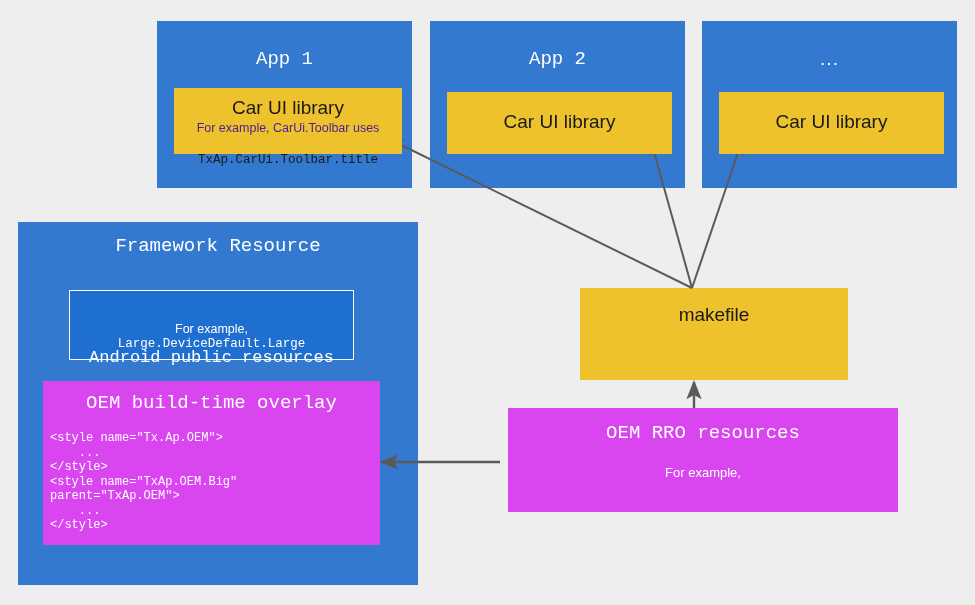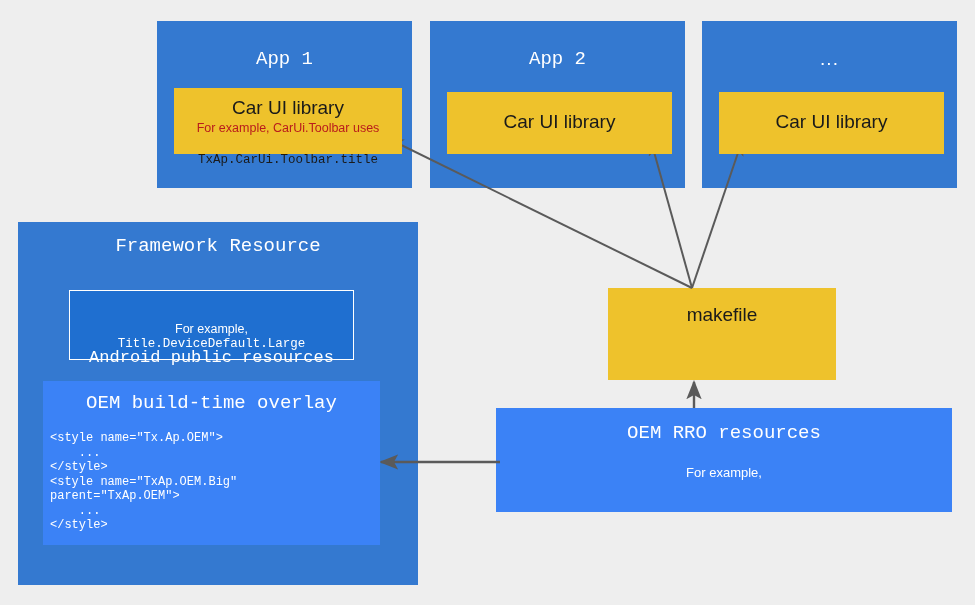--- a/index.html
+++ b/index.html
@@ -19,21 +19,21 @@
     position: absolute;
     box-sizing: border-box;
   }
   .blue {
     background: #3479d0;
   }
   .yellow {
     background: #eec22c;
   }
   .green {
-    background: #3b82f6;
+    background: #d946ef;
   }
   .inner-blue {
     background: #1f6fd0;
     border: 1.5px solid #ffffff;
   }
   .title-w {
     color: #ffffff;
     text-align: center;
     font-size: 19px;
     font-weight: 400;
@@ -41,21 +41,21 @@
     font-family: Liberation Mono, monospace;
   }
   .title-b {
     color: #1a1a1a;
     text-align: center;
     font-size: 19px;
     font-weight: 400;
     line-height: 24px;
   }
   .sub-b {
-    color: #b91c1c;
+    color: #4c1d95;
     text-align: center;
     font-size: 12.5px;
     line-height: 15px;
   }
   .sub-w {
     color: #ffffff;
     text-align: center;
     font-size: 12.5px;
     line-height: 15px;
   }
@@ -127,39 +127,39 @@
     <div class="title-b" style="position:absolute; left:0; right:0; top:18px;">Car UI library</div>
   </div>
 
   <div class="box blue" style="left:18px; top:222px; width:400px; height:363px;">
     <div class="title-w" style="position:absolute; left:0; right:0; top:12px;">Framework Resource</div>
   </div>
 
   <div class="box inner-blue" style="left:69px; top:290px; width:285px; height:70px; z-index:3;">
     <div class="title-w" style="position:absolute; left:0; right:0; top:7px; font-size:17px;margin-top:48px;">Android public resources</div>
     <div class="sub-w" style="position:absolute; left:0; right:0; top:31px;">For example,</div>
-    <div class="mono-w" style="position:absolute; left:0; right:0; top:45px;">Title.DeviceDefault.Large</div>
+    <div class="mono-w" style="position:absolute; left:0; right:0; top:45px;">Large.DeviceDefault.Large</div>
   </div>
 
   <div class="box green" style="left:43px; top:381px; width:337px; height:164px; z-index:3;">
     <div class="title-w" style="position:absolute; left:0; right:0; top:10px;">OEM build-time overlay</div>
     <div class="codeblock" style="left:7px; top:50px;">&lt;style name="Tx.Ap.OEM"&gt;
     ...
 &lt;/style&gt;
 &lt;style name="TxAp.OEM.Big"
 parent="TxAp.OEM"&gt;
     ...
 &lt;/style&gt;</div>
   </div>
 
-  <div class="box yellow" style="left:580px; top:288px; width:228px; height:92px;margin-left:28px;">
+  <div class="box yellow" style="left:580px; top:288px; width:268px; height:92px;">
     <div class="title-b" style="position:absolute; left:0; right:0; top:15px;">makefile</div>
   </div>
 
-  <div class="box green" style="left:496px; top:408px; width:456px; height:104px;">
+  <div class="box green" style="left:508px; top:408px; width:390px; height:104px;">
     <div class="title-w" style="position:absolute; left:0; right:0; top:13px;">OEM RRO resources</div>
     <div class="sub-w" style="position:absolute; left:0; right:0; top:57px; font-size:13px;">For example,</div>
   </div>
 
   <svg class="arrows" viewBox="0 0 975 605">
     <defs>
       <marker id="ah" markerWidth="9" markerHeight="9" refX="7.2" refY="3.2" orient="auto" markerUnits="strokeWidth">
         <path d="M0,0 L8,3.2 L0,6.4 L1.8,3.2 z" fill="#5a5a5a"></path>
       </marker>
     </defs>

